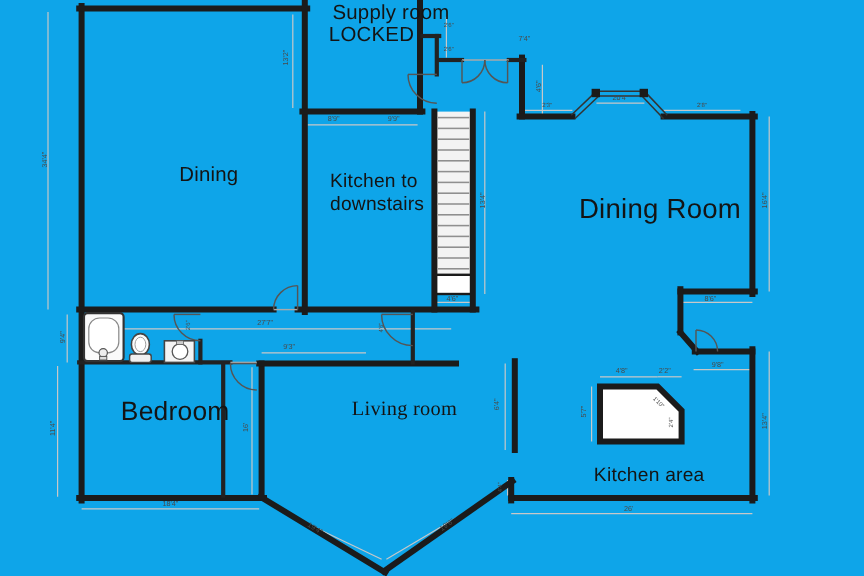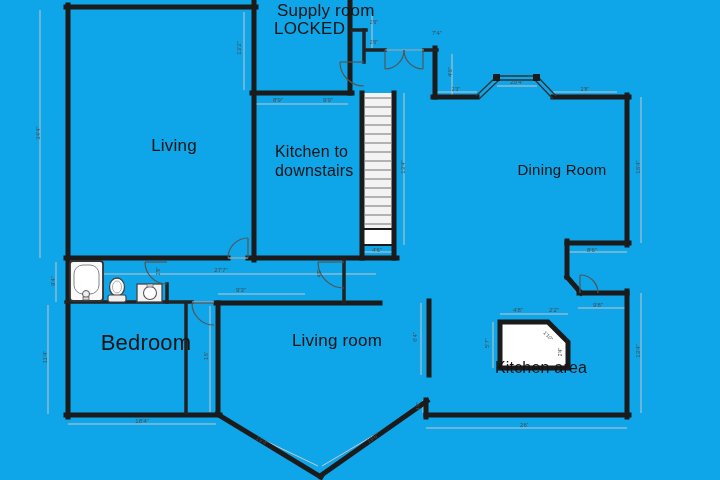--- a/index.html
+++ b/index.html
@@ -163,27 +163,27 @@
     <g>
       <rect x="137" y="284" width="25" height="18" fill="#f4f4f4" stroke="#444444" stroke-width="1.3"></rect>
       <circle cx="150" cy="293" r="6.5" fill="#ffffff" stroke="#555555" stroke-width="1.1"></circle>
       <rect x="147" y="284" width="6" height="3" fill="#cccccc" stroke="#555555" stroke-width=".6"></rect>
     </g>
   </svg>
 
   <div id="labels-layer">
       <span class="lbl" style="left: 277px; top: 1px; font-size: 17px;">Supply room</span>
       <span class="lbl" style="left: 274px; top: 19px; font-size: 17px;">LOCKED</span>
-      <span class="lbl center" style="left: 174px; top: 136px; font-size: 17px;">Living</span>
+      <span class="lbl center" style="left: 174px; top: 136px; font-size: 17px;">Dining</span>
       <span class="lbl" style="left: 275px; top: 143px; font-size: 16px;">Kitchen to</span>
       <span class="lbl" style="left: 275px; top: 162px; font-size: 16px; text-align: right;">downstairs</span>
-      <span class="lbl center" style="left: 562px; top: 161px; font-size: 15px;">Dining Room</span>
-      <span class="lbl center" style="left: 337px; top: 331px; font-size: 17px;">Living room</span>
+      <span class="lbl center" style="left: 550px; top: 161px; font-size: 23px;">Dining Room</span>
+      <span class="lbl center" style="left: 337px; top: 331px; font-size: 17px; font-family: Liberation Serif, serif;">Living room</span>
       <span class="lbl center" style="left: 146px; top: 330px; font-size: 22px;">Bedroom</span>
-      <span class="lbl center" style="left: 541px; top: 359px; font-size: 16px;">Kitchen area</span>
+      <span class="lbl center" style="left: 541px; top: 388px; font-size: 16px;">Kitchen area</span>
       <span class="dim" style="left: 38px; top: 133px; font-size: 6px; transform: translate(-50%, -50%) rotate(-90deg);">34'4"</span>
       <span class="dim" style="left: 53px; top: 281px; font-size: 6px; transform: translate(-50%, -50%) rotate(-90deg);">9'4"</span>
       <span class="dim" style="left: 45px; top: 357px; font-size: 6px; transform: translate(-50%, -50%) rotate(-90deg);">11'4"</span>
       <span class="dim" style="left: 221px; top: 270px; font-size: 6px; transform: translate(-50%, -50%) rotate(0deg);">27'7"</span>
       <span class="dim" style="left: 142px; top: 421px; font-size: 6px; transform: translate(-50%, -50%) rotate(0deg);">18'4"</span>
       <span class="dim" style="left: 524px; top: 425px; font-size: 6px; transform: translate(-50%, -50%) rotate(0deg);">26'</span>
       <span class="dim" style="left: 239px; top: 48px; font-size: 6px; transform: translate(-50%, -50%) rotate(-90deg);">13'2"</span>
       <span class="dim" style="left: 278px; top: 100px; font-size: 6px; transform: translate(-50%, -50%) rotate(0deg);">8'9"</span>
       <span class="dim" style="left: 328px; top: 100px; font-size: 6px; transform: translate(-50%, -50%) rotate(0deg);">9'9"</span>
       <span class="dim" style="left: 403px; top: 167px; font-size: 6px; transform: translate(-50%, -50%) rotate(-90deg);">13'4"</span>

